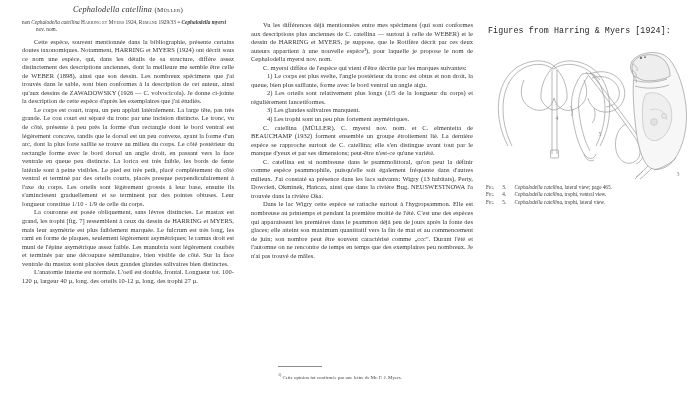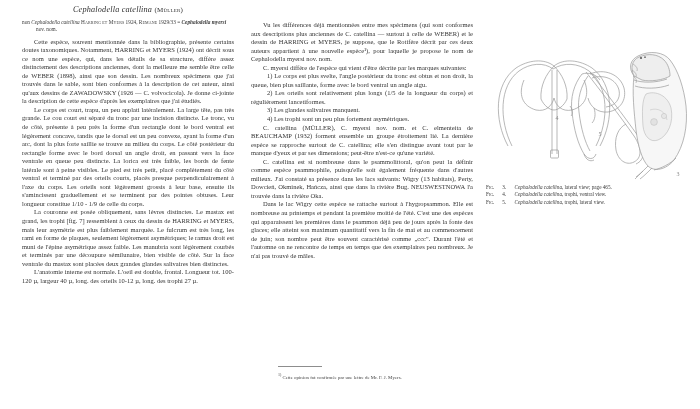--- a/index.html
+++ b/index.html
@@ -101,20 +101,21 @@
   </div>
 
   <div class="fnrule"></div>
   <div class="footnote">
     <sup>1)</sup>
     <span>Cette opinion fut confirmée par une lettre de Mr. F. J. Myers.</span>
   </div>
 
   <div class="figpanel">
 
+    <div class="fig-head">Figures from Harring &amp; Myers [1924]:</div>
 
     <div class="plate">
       <svg width="222" height="130" viewBox="0 0 222 130" fill="none" stroke="#9a9a9a" stroke-width="0.7">
 
         <g>
 
           <path d="M30 96 C16 70 16 34 38 18 C50 10 66 8 76 16"></path>
           <path d="M34 96 C21 70 21 36 41 21 C52 13 66 12 75 19"></path>
           <path d="M122 96 C136 70 136 34 114 18 C102 10 86 8 76 16"></path>
           <path d="M118 96 C131 70 131 36 111 21 C100 13 86 12 75 19"></path>

